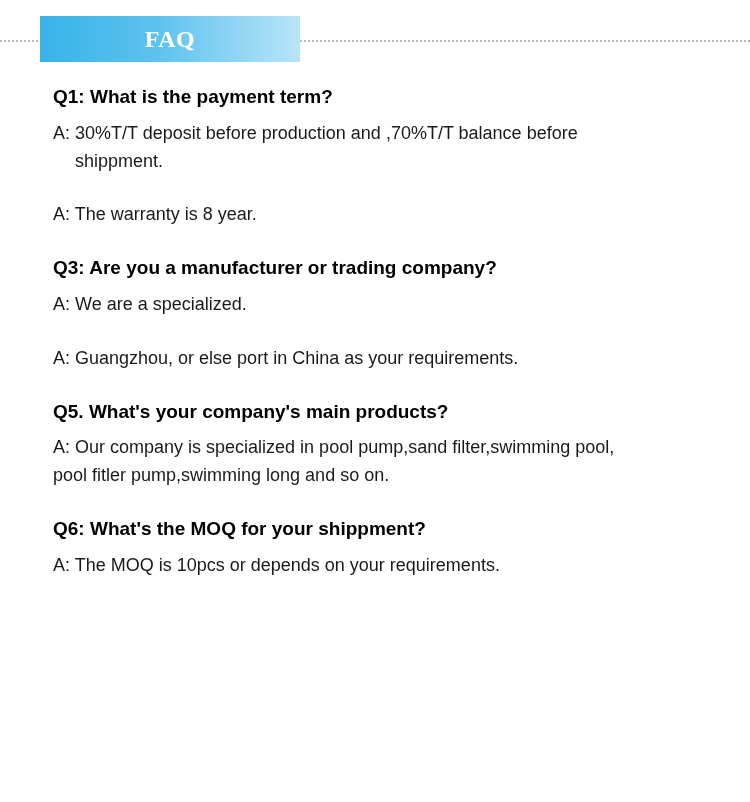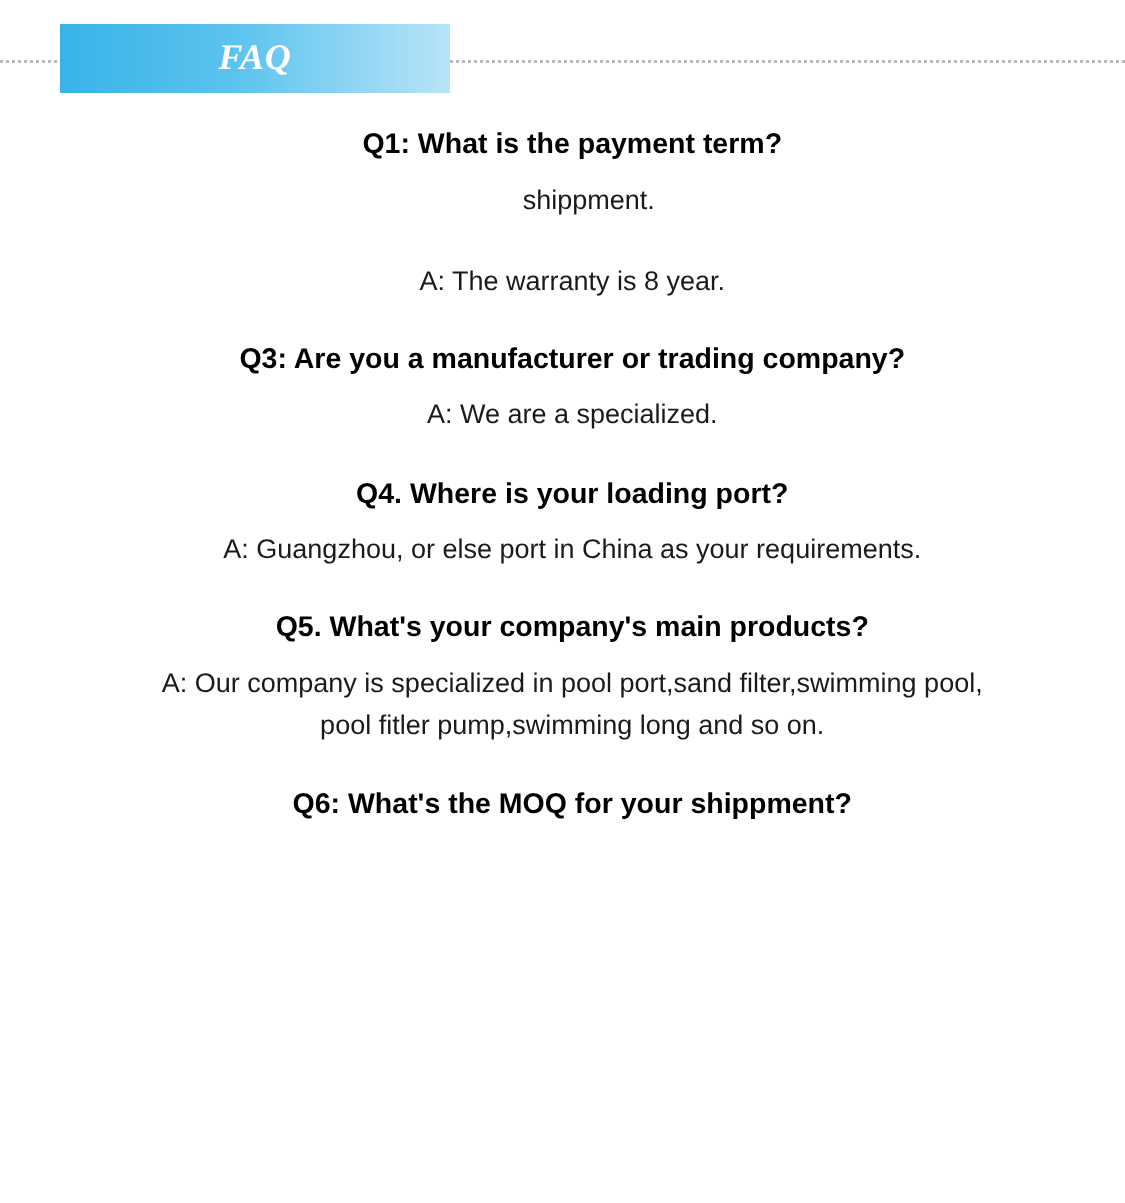--- a/index.html
+++ b/index.html
@@ -20,21 +20,20 @@
     height: 802px;
     box-sizing: border-box;
   }
   
   .header {
     position: relative;
     height: 62px;
     margin: 0;
     display: flex;
     align-items: center;
-    font-style: italic;
   }
   .header-dots {
     position: absolute;
     left: 0;
     right: 0;
     top: 40px;
     height: 0;
     border-top: 2px dotted #b9b9b9;
   }
   .header-tab {
@@ -50,21 +49,20 @@
   }
   .header-tab-label {
     color: #ffffff;
     font-size: 24px;
     font-weight: bold;
     letter-spacing: 0.5px;
     font-family: "Liberation Serif", serif;
   }
   .content {
     padding: 22px 40px 0 53px;
-    text-align: center;
   }
   .qa-block {
     margin-bottom: 26px;
   }
   .q-line {
     font-size: 19px;
     font-weight: bold;
     line-height: 1.35;
     margin: 0 0 10px 0;
     color: #000;
@@ -94,50 +92,53 @@
     <div class="header-tab">
       <span class="header-tab-label">FAQ</span>
     </div>
   </div>
 
   <div class="content">
 
     <div class="qa-block">
       <p class="q-line">Q1: What is the payment term?</p>
       <p class="a-line">
+        <span>A: 30%T/T deposit before production and ,70%T/T balance before</span>
         <span class="cont">shippment.</span>
       </p>
     </div>
 
     <div class="qa-block">
       <p class="a-line">
         <span>A: The warranty is 8 year.</span>
       </p>
     </div>
 
     <div class="qa-block">
       <p class="q-line">Q3: Are you a manufacturer or trading company?</p>
       <p class="a-line">
         <span>A: We are a specialized.</span>
       </p>
     </div>
 
     <div class="qa-block">
-      <p class="q-line">Q4. Where is your loading port?</p>
       <p class="a-line">
         <span>A: Guangzhou, or else port in China as your requirements.</span>
       </p>
     </div>
 
     <div class="qa-block">
       <p class="q-line">Q5. What's your company's main products?</p>
       <p class="a-line">
-        <span>A: Our company is specialized in pool port,sand filter,swimming pool,</span>
+        <span>A: Our company is specialized in pool pump,sand filter,swimming pool,</span>
         <span class="cont nopad">pool fitler pump,swimming long and so on.</span>
       </p>
     </div>
 
     <div class="qa-block">
       <p class="q-line">Q6: What's the MOQ for your shippment?</p>
+      <p class="a-line">
+        <span>A: The MOQ is 10pcs or depends on your requirements.</span>
+      </p>
     </div>
 
   </div>
 </div>
 
 </body></html>

